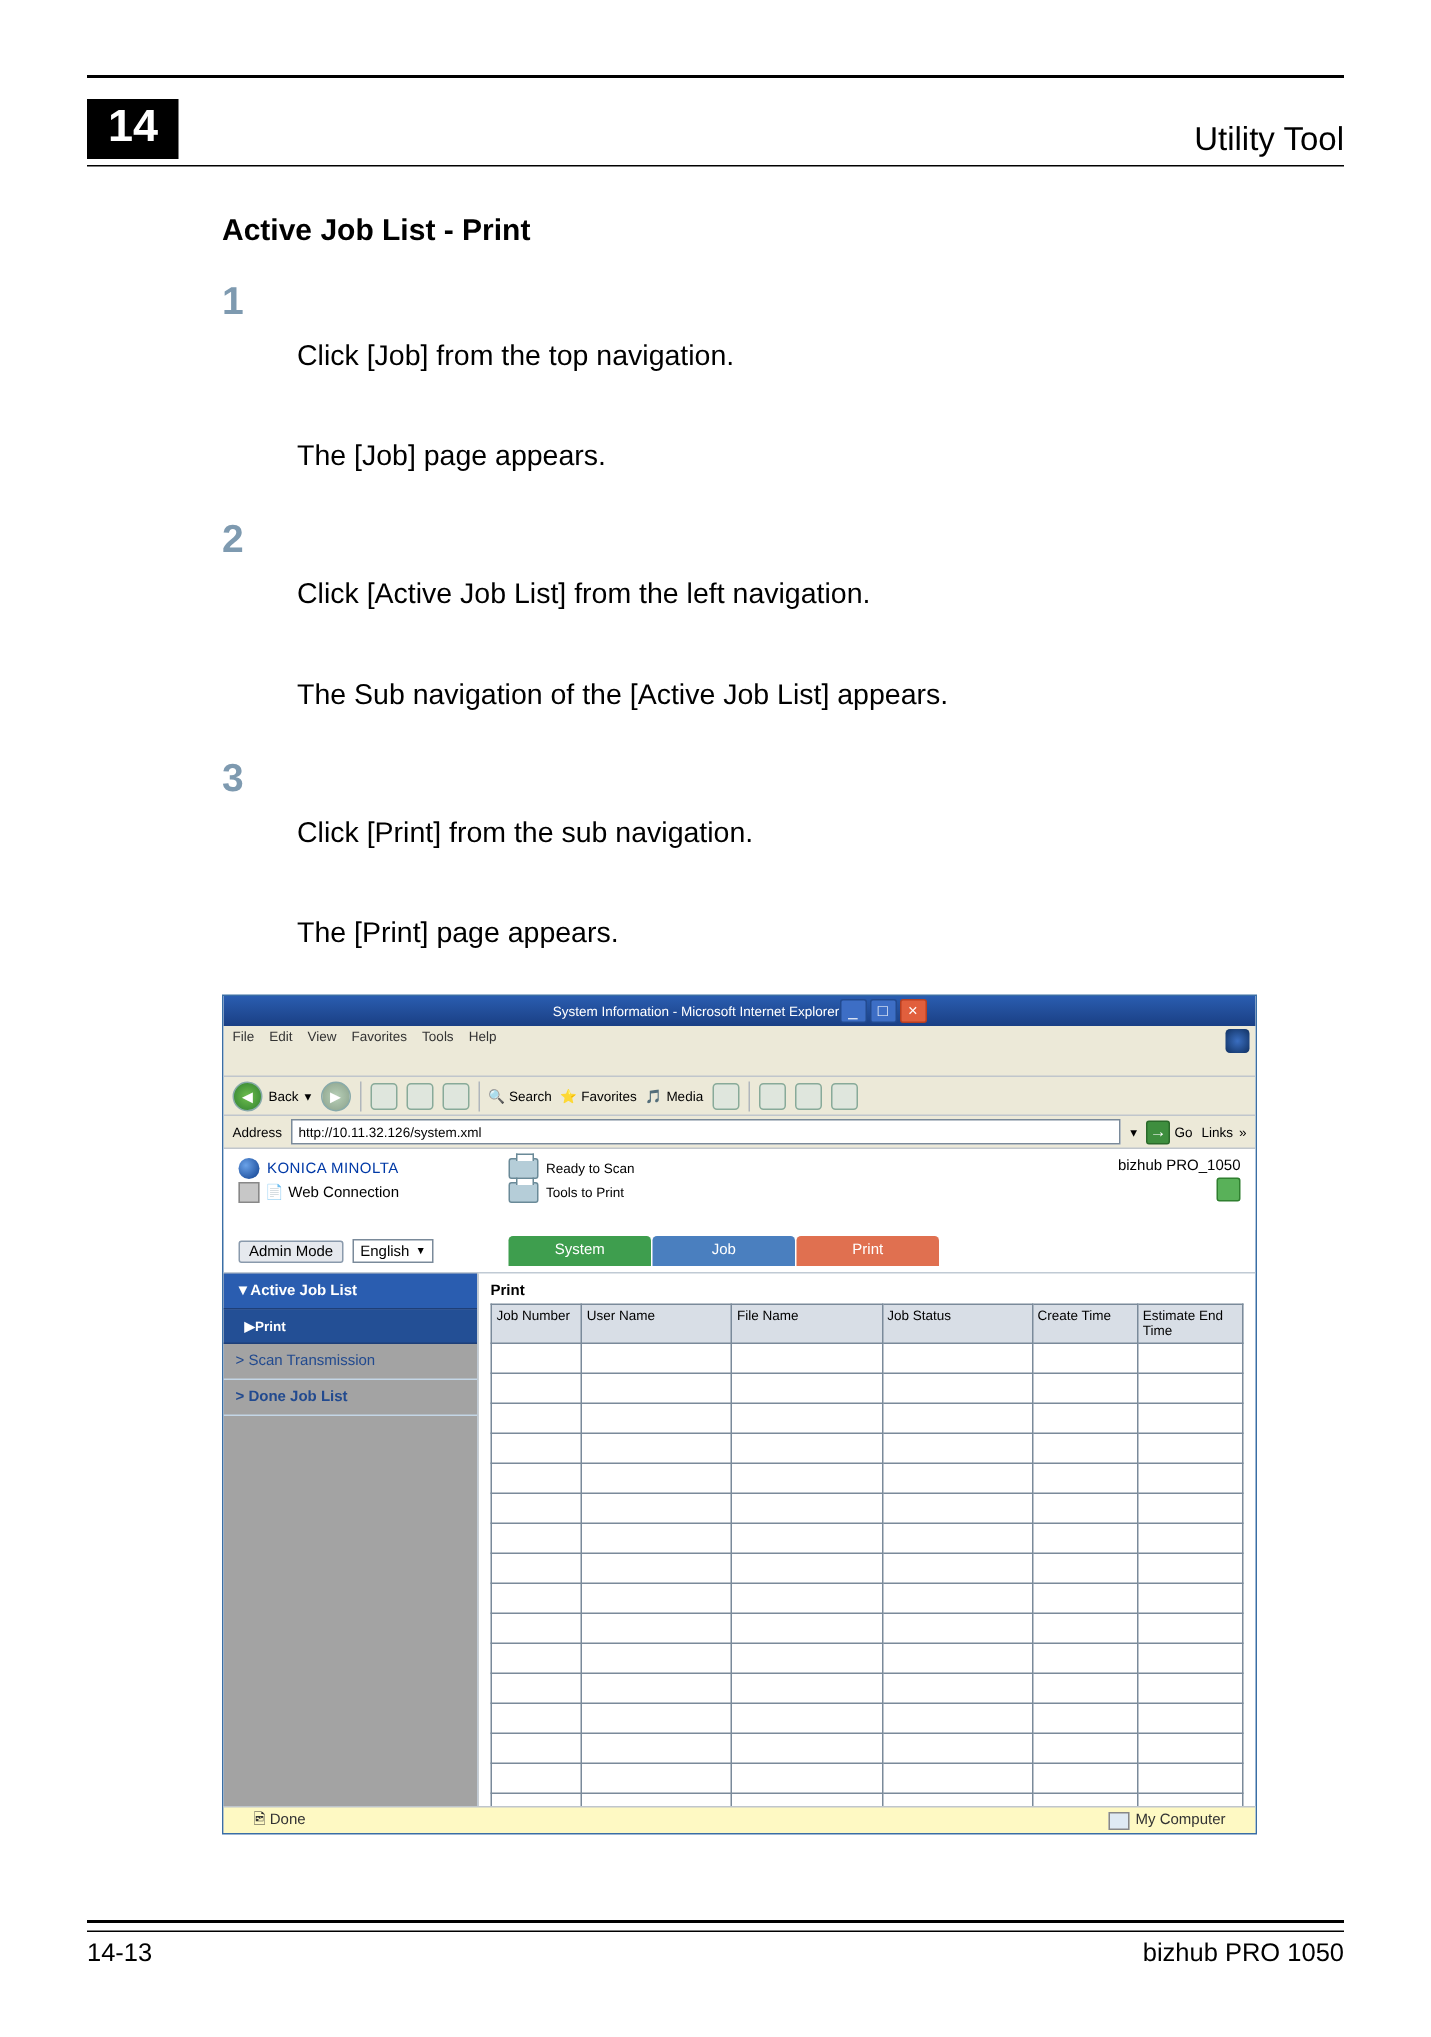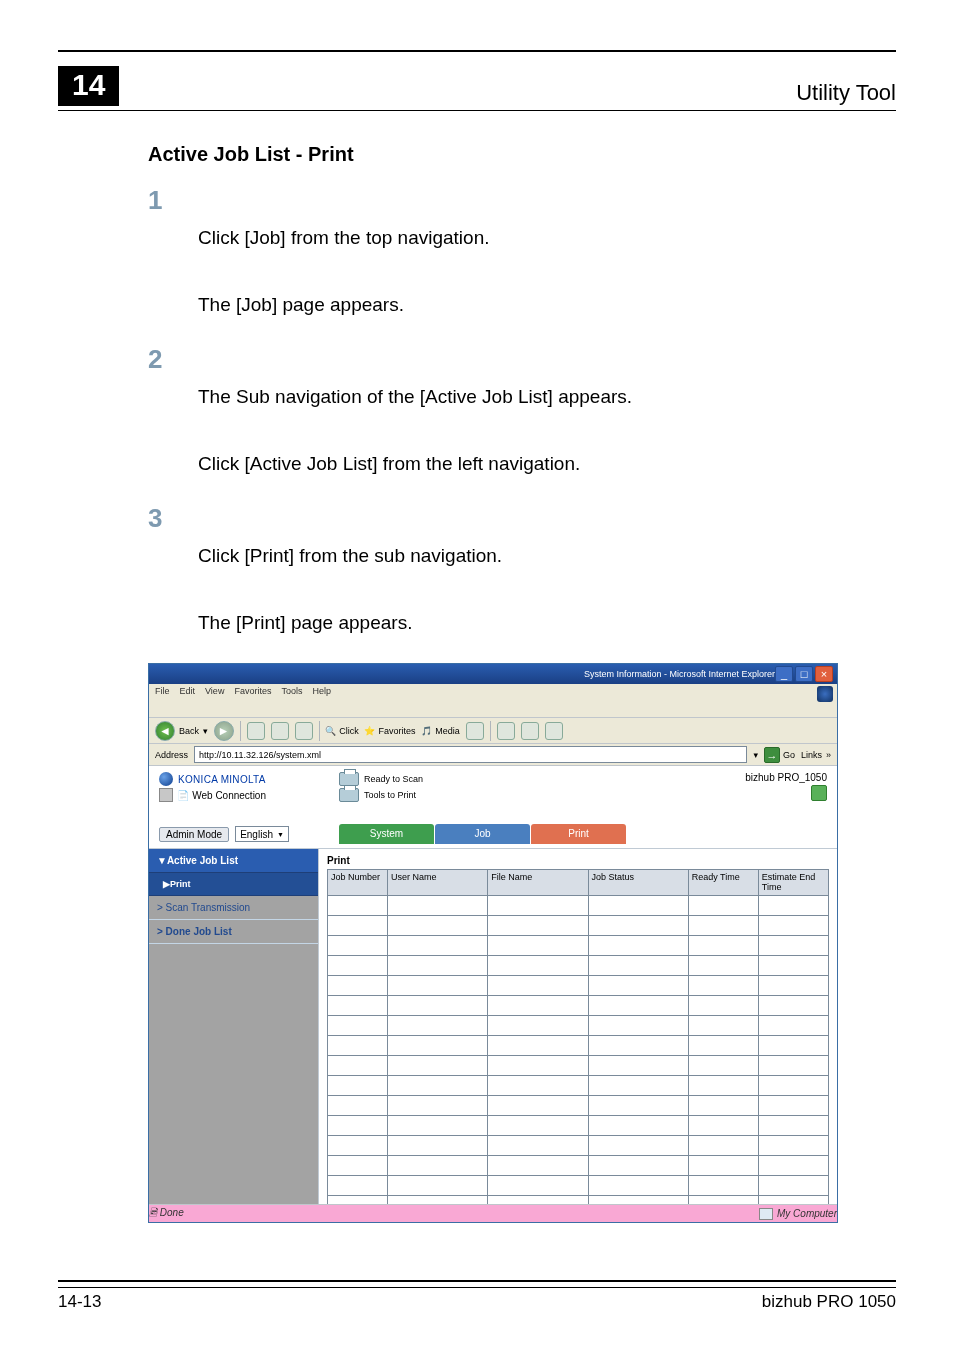--- a/index.html
+++ b/index.html
@@ -11,21 +11,21 @@
   .hdr-title { font-size: 22px; font-weight: 400; }
   .content { padding: 32px 0 0 90px; }
   .section-title { font-size: 20px; font-weight: bold; margin-bottom: 20px; }
   .step { display: flex; gap: 24px; margin-bottom: 22px; }
   .stepnum { font-size: 26px; font-weight: bold; color: #7e9ab0; width: 26px; flex: 0 0 26px; line-height: 1.1; }
   .stepbody { font-size: 19px; line-height: 1.5; }
   .stepbody p { margin-bottom: 4px; margin-top: 38px; }
 
   
   .shot { width: 690px; height: 560px; border: 1px solid #3a6ea5; margin-top: 4px; font-size: 9px; background: #fff; position: relative; overflow: hidden; }
-  .titlebar { height: 20px; background: linear-gradient(#2a5db0,#1a3f84); color: #fff; display: flex; align-items: center; justify-content: flex-end; padding: 0 4px; }
+  .titlebar { height: 20px; background: linear-gradient(#2a5db0,#1a3f84); color: #fff; display: flex; align-items: center; justify-content: center; padding: 0 4px; }
   .winbtns { display: flex; gap: 2px; }
   .winbtn { width: 18px; height: 16px; background: #3d6ec5; border: 1px solid #224a8f; color: #fff; text-align: center; line-height: 14px; border-radius: 2px; font-size: 11px; }
   .winbtn.close { background: #e15f3d; border-color: #b93f20; }
   .ie-logo { width: 16px; height: 16px; background: radial-gradient(#3a6ec0,#103060); border-radius: 3px; position: absolute; right: 4px; top: 22px; }
   .menubar { height: 34px; padding: 2px 6px; display: flex; gap: 10px; color: #333; border-bottom: 1px solid #c0c6cc; background: #ece9d8; }
   .menubar span { }
   .toolbar { height: 26px; background: #ece9d8; border-bottom: 1px solid #c0c6cc; display: flex; align-items: center; gap: 6px; padding: 0 6px; }
   .tb-back { display: flex; align-items: center; gap: 4px; }
   .tb-circ { width: 20px; height: 20px; border-radius: 50%; border: 1px solid #8aa; display: inline-block; background: radial-gradient(#6fbf4f,#2f7f2f); color:#fff; text-align:center; line-height:18px; font-size:12px;}
   .tb-circ.fwd { background: radial-gradient(#b8d0b8,#8aa08a);}
@@ -71,21 +71,21 @@
   .nav-link { color:#224a8f; }
   .nav-link.bold { font-weight:bold; }
 
   .mainpanel { flex:1; padding:4px 8px 4px 8px; overflow:hidden; }
   .tbl-title { font-weight:bold; font-size:10px; margin:2px 0 3px 0; }
   table.grid { width:100%; border-collapse:collapse; table-layout:fixed; }
   table.grid th, table.grid td { border:1px solid #7a8a9a; font-size:9px; padding:2px 3px; text-align:left; vertical-align:top; }
   table.grid th { background:#d8dee6; font-weight:normal; height:26px; }
   table.grid td { height:20px; }
 
-  .statusbar { position:absolute; left:0; right:0; bottom:0; height:18px; background:#f9a8d4; border-top:1px solid #c0c6cc; display:flex; justify-content:space-between; align-items:center; padding:0 0; font-size:10px; color:#333;font-style:italic;}
+  .statusbar { position:absolute; left:0; right:0; bottom:0; height:18px; background:#fef9c3; border-top:1px solid #c0c6cc; display:flex; justify-content:space-between; align-items:center; padding:0 20px; font-size:10px; color:#333;}
   .statusright { display:flex; align-items:center; gap:4px;}
   .comp-ico { width:14px; height:12px; border:1px solid #888; background:#dfeaf4;}
 
   .footer { position: absolute; left: 58px; right: 58px; bottom: 46px; border-top: 1px solid #000; padding-top: 4px; display:flex; justify-content:space-between; font-size:17px;}
   .footer-line2 { position:absolute; left:58px; right:58px; bottom:76px; border-top:2px solid #000;}
 </style>
 </head>
 <body>
 
 <div class="page">
@@ -102,22 +102,22 @@
       <div class="stepnum">1</div>
       <div class="stepbody">
         <p>Click [Job] from the top navigation.</p>
         <p>The [Job] page appears.</p>
       </div>
     </div>
 
     <div class="step">
       <div class="stepnum">2</div>
       <div class="stepbody">
+        <p>Click [Active Job List] from the left navigation.</p>
         <p>The Sub navigation of the [Active Job List] appears.</p>
-        <p>Click [Active Job List] from the left navigation.</p>
       </div>
     </div>
 
     <div class="step">
       <div class="stepnum">3</div>
       <div class="stepbody">
         <p>Click [Print] from the sub navigation.</p>
         <p>The [Print] page appears.</p>
       </div>
     </div>
@@ -141,21 +141,21 @@
       </div>
       <span class="ie-logo"></span>
       <div class="toolbar">
         <span class="tb-back"><span class="tb-circ">◄</span><span>Back</span> ▾</span>
         <span class="tb-circ fwd">►</span>
         <span class="tb-sep"></span>
         <span class="tb-ico"></span>
         <span class="tb-ico"></span>
         <span class="tb-ico"></span>
         <span class="tb-sep"></span>
-        <span>🔍 <span>Click</span></span>
+        <span>🔍 <span>Search</span></span>
         <span>⭐ <span>Favorites</span></span>
         <span>🎵 <span>Media</span></span>
         <span class="tb-ico"></span>
         <span class="tb-sep"></span>
         <span class="tb-ico"></span>
         <span class="tb-ico"></span>
         <span class="tb-ico"></span>
       </div>
       <div class="addrbar">
         <span>Address</span>
@@ -230,21 +230,21 @@
                   <col style="width:20%">
                   <col style="width:14%">
                   <col style="width:14%">
                 </colgroup>
               <thead>
                   <tr>
                 <th>Job Number</th>
                 <th>User Name</th>
                 <th>File Name</th>
                 <th>Job Status</th>
-                <th>Ready Time</th>
+                <th>Create Time</th>
                 <th>Estimate End Time</th>
               </tr>
                 </thead>
               <tbody id="job-rows">
                   <tr>
                     <td>&nbsp;</td>
                     <td>&nbsp;</td>
                     <td>&nbsp;</td>
                     <td>&nbsp;</td>
                     <td>&nbsp;</td>

